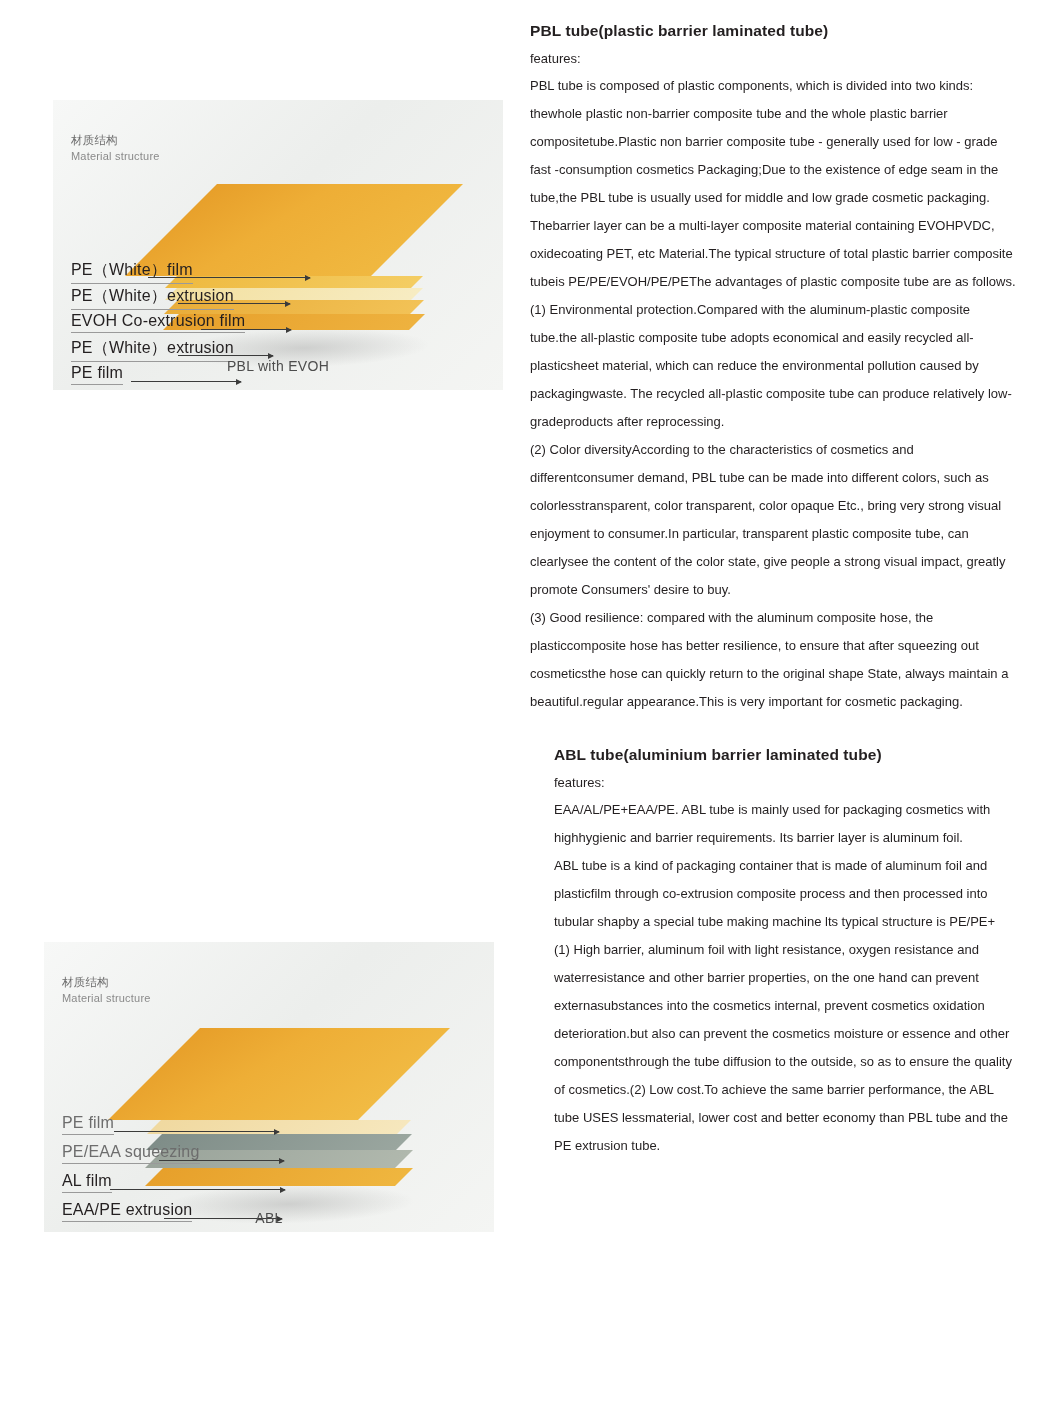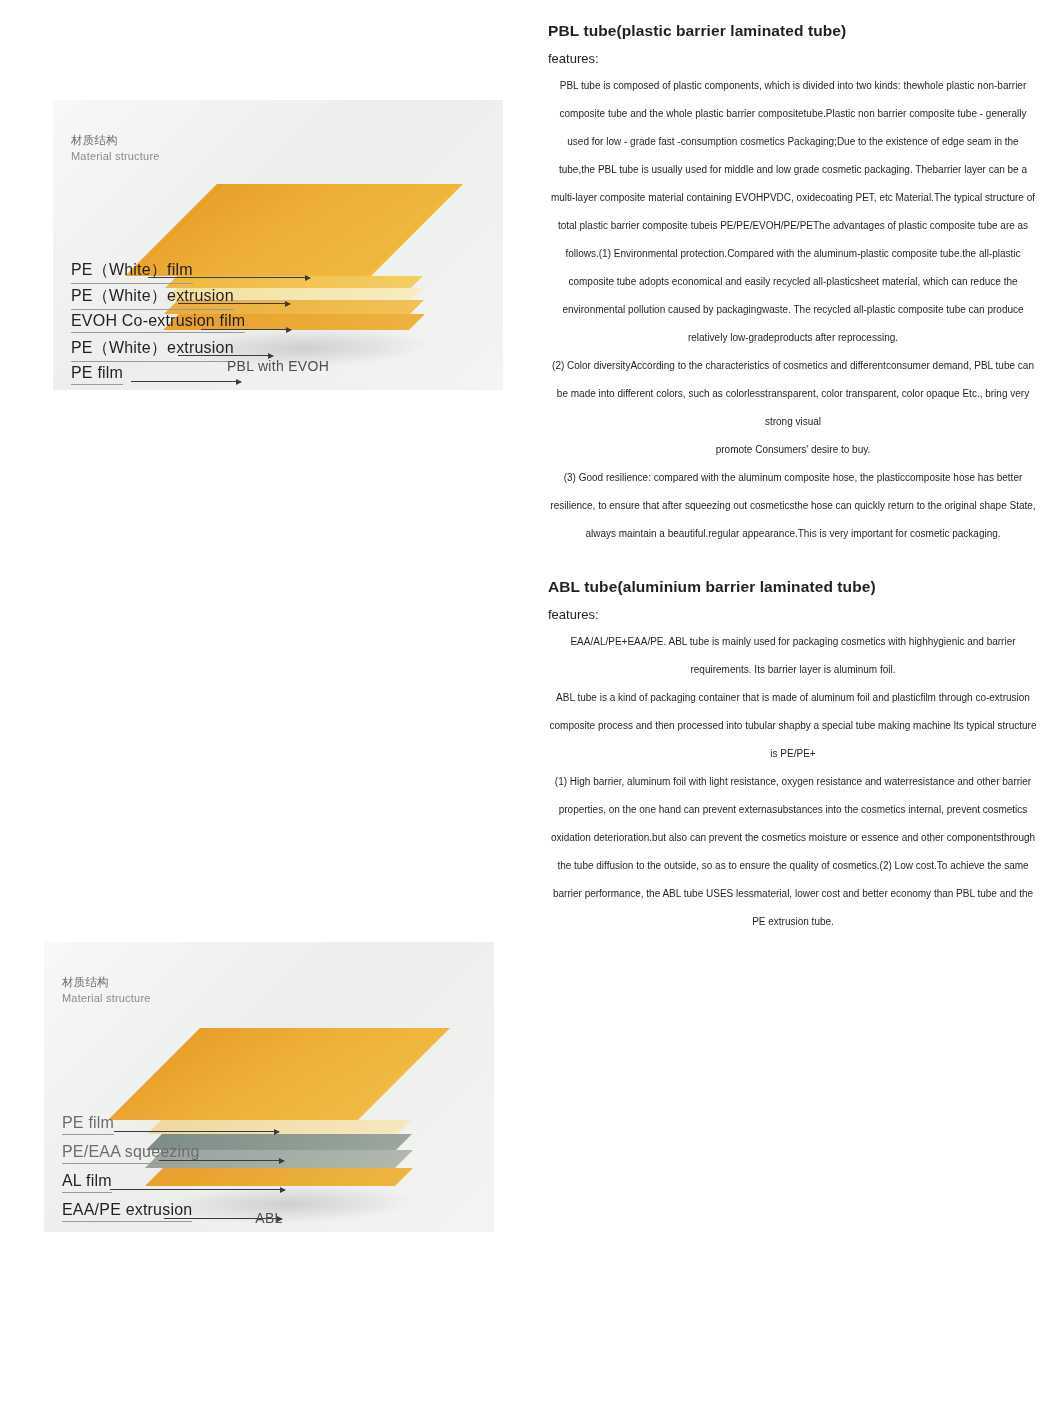--- a/index.html
+++ b/index.html
@@ -18,21 +18,20 @@
     position: relative;
     width: 1060px;
     height: 1405px;
     display: flex;
     flex-direction: row;
   }
   .col-left {
     width: 520px;
     position: relative;
     flex: 0 0 520px;
-    padding-left: 18px;
   }
   .col-right {
     width: 540px;
     flex: 0 0 540px;
     padding: 22px 40px 0 10px;
     box-sizing: border-box;
   }
 
   
   .figure {
@@ -107,27 +106,27 @@
     margin: 0 0 11px 0;
     color: #231f20;
     letter-spacing: .1px;
   }
   .features-label {
     font-size: 13px;
     margin: 0 0 6px 0;
     color: #231f20;
   }
   p.body {
-    font-size: 10px;
+    font-size: 13px;
     line-height: 28px;
     margin: 0;
     color: #231f20;
-    text-align: center;
-  }
-  .block2 { margin-top: 30px; }
+    text-align: left;
+  }
+  .block2 { margin-top: 30px; margin-left: 24px; }
 </style>
 </head>
 <body>
 
 <div class="page">
 
   <div class="col-left">
 
     <div class="figure fig1">
 
@@ -227,20 +226,21 @@
 
   </div>
 
   <div class="col-right">
 
     <div>
       <h2 class="heading">PBL tube(plastic barrier laminated tube)</h2>
       <div class="features-label">features:</div>
       <p class="body">PBL tube is composed of plastic components, which is divided into two kinds: thewhole plastic non-barrier composite tube and the whole plastic barrier compositetube.Plastic non    barrier composite tube - generally used for low - grade fast -consumption cosmetics Packaging;Due to the existence of edge seam in the tube,the PBL tube is usually used for middle and low grade cosmetic packaging. Thebarrier layer can be a multi-layer composite material containing EVOHPVDC, oxidecoating PET, etc Material.The typical structure of total plastic barrier composite tubeis PE/PE/EVOH/PE/PEThe advantages of plastic composite tube are as follows.(1) Environmental protection.Compared with the aluminum-plastic composite tube.the all-plastic composite tube adopts economical and easily recycled all-plasticsheet material, which can reduce the environmental pollution caused by packagingwaste. The recycled all-plastic composite tube can produce relatively low-gradeproducts after reprocessing.</p>
       <p class="body">(2) Color diversityAccording to the characteristics of cosmetics and differentconsumer demand, PBL tube can be made into different colors, such as colorlesstransparent, color transparent, color opaque Etc., bring very strong visual</p>
+      <p class="body">enjoyment to consumer.In particular, transparent plastic composite tube, can clearlysee the content of the color state, give people a strong visual impact, greatly</p>
       <p class="body">promote Consumers' desire to buy.</p>
       <p class="body">(3) Good resilience: compared with the aluminum composite hose, the plasticcomposite hose has better resilience, to ensure that after squeezing out cosmeticsthe hose can quickly return to the original shape State, always maintain a beautiful.regular appearance.This is very important for cosmetic packaging.</p>
     </div>
 
     <div class="block2">
       <h2 class="heading">ABL tube(aluminium barrier laminated tube)</h2>
       <div class="features-label">features:</div>
       <p class="body">EAA/AL/PE+EAA/PE. ABL tube is mainly used for packaging cosmetics with highhygienic and barrier requirements. Its barrier layer is aluminum foil.</p>
       <p class="body">ABL tube is a kind of packaging container that is made of aluminum foil and plasticfilm through co-extrusion composite process and then processed into tubular shapby a special tube making machine lts typical structure is PE/PE+</p>
       <p class="body">(1) High barrier, aluminum foil with light resistance, oxygen resistance and waterresistance and other barrier properties, on the one hand can prevent externasubstances into the cosmetics internal, prevent cosmetics oxidation deterioration.but also can prevent the cosmetics moisture or essence and other componentsthrough the tube diffusion to the outside, so as to ensure the quality of cosmetics.(2) Low cost.To achieve the same barrier performance, the ABL tube USES lessmaterial, lower cost and better economy than PBL tube and the PE extrusion tube.</p>

